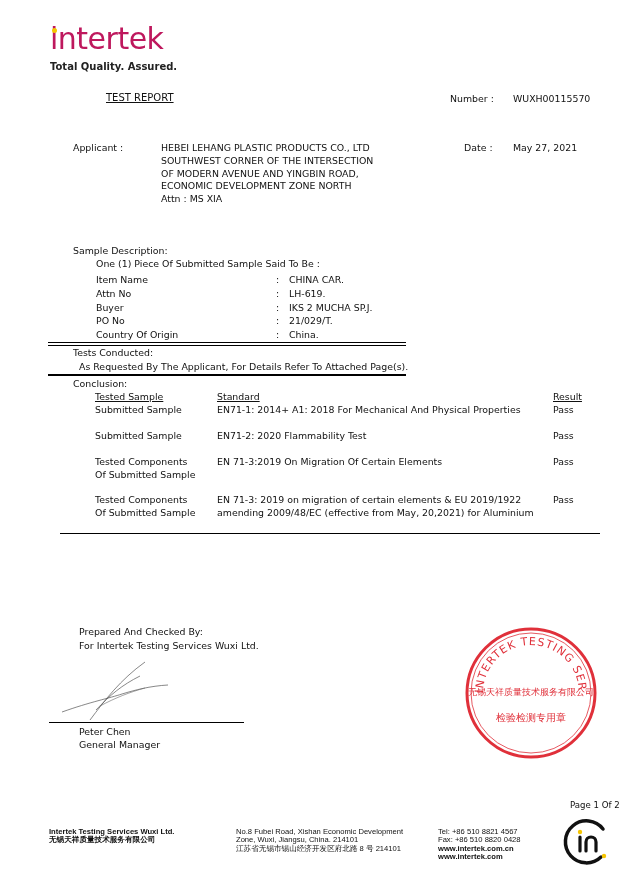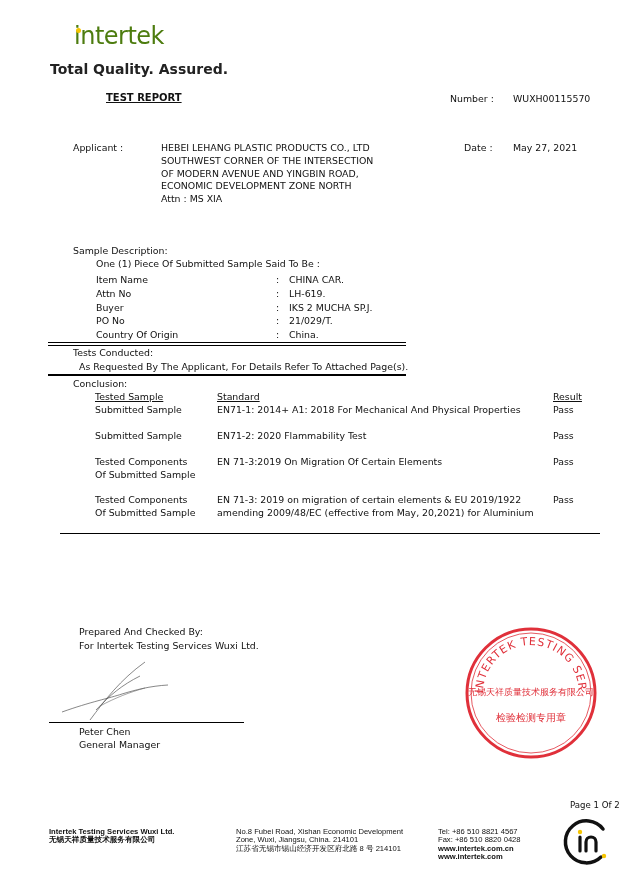--- a/index.html
+++ b/index.html
@@ -1,23 +1,23 @@
 <!DOCTYPE html>
 <html><head>
 <meta charset="utf-8">
 <style>
   html, body { margin:0; padding:0; background:#fff; }
   body { width:636px; height:875px; position:relative; overflow:hidden;
          font-family: "DejaVu Sans", sans-serif; font-size:9.4px; color:#111; }
   .abs { position:absolute; white-space:nowrap; }
-  .logo { left:50px; top:24px; font-family:"DejaVu Sans", sans-serif; font-size:24px;
-          letter-spacing:-0.5px; color:#4d7c0f; font-weight:normal; line-height:1;margin-left:24px; }
+  .logo { left:50px; top:24px; font-family:"DejaVu Sans", sans-serif; font-size:30px;
+          letter-spacing:-0.5px; color:#be185d; font-weight:normal; line-height:1; }
   .logo .dot { position:absolute; left:2px; top:4px; width:5px; height:5px; border-radius:50%; background:#f6c500; }
-  .tagline { left:50px; top:61px; font-size:14px; font-weight:bold; color:#222;text-align:right; }
-  .title { left:106px; top:92px; font-weight:bold; text-decoration:underline; font-size:10px; }
+  .tagline { left:50px; top:61px; font-size:10px; font-weight:bold; color:#222;text-align:right; }
+  .title { left:106px; top:92px; font-weight:normal; text-decoration:underline; font-size:10px; }
   .lbl { font-size:9.4px;margin-left:24px; }
   .line { position:absolute; left:48px; height:0; border-top:1px solid #000; }
   .dbl { position:absolute; left:48px; height:2px; border-top:1px solid #000; border-bottom:1px solid #000; }
   .u { text-decoration:underline;text-align:center; }
   .stamp { position:absolute; left:463px; top:625px; width:136px; height:136px; }
   .sig { position:absolute; left:60px; top:650px; width:110px; height:75px; }
   .foot { font-family:"Liberation Sans", sans-serif; font-size:7.6px; line-height:8.4px; }
   .b { font-weight:bold; }
   .badge { position:absolute; left:563px; top:817px; width:48px; height:48px; }
 </style>

